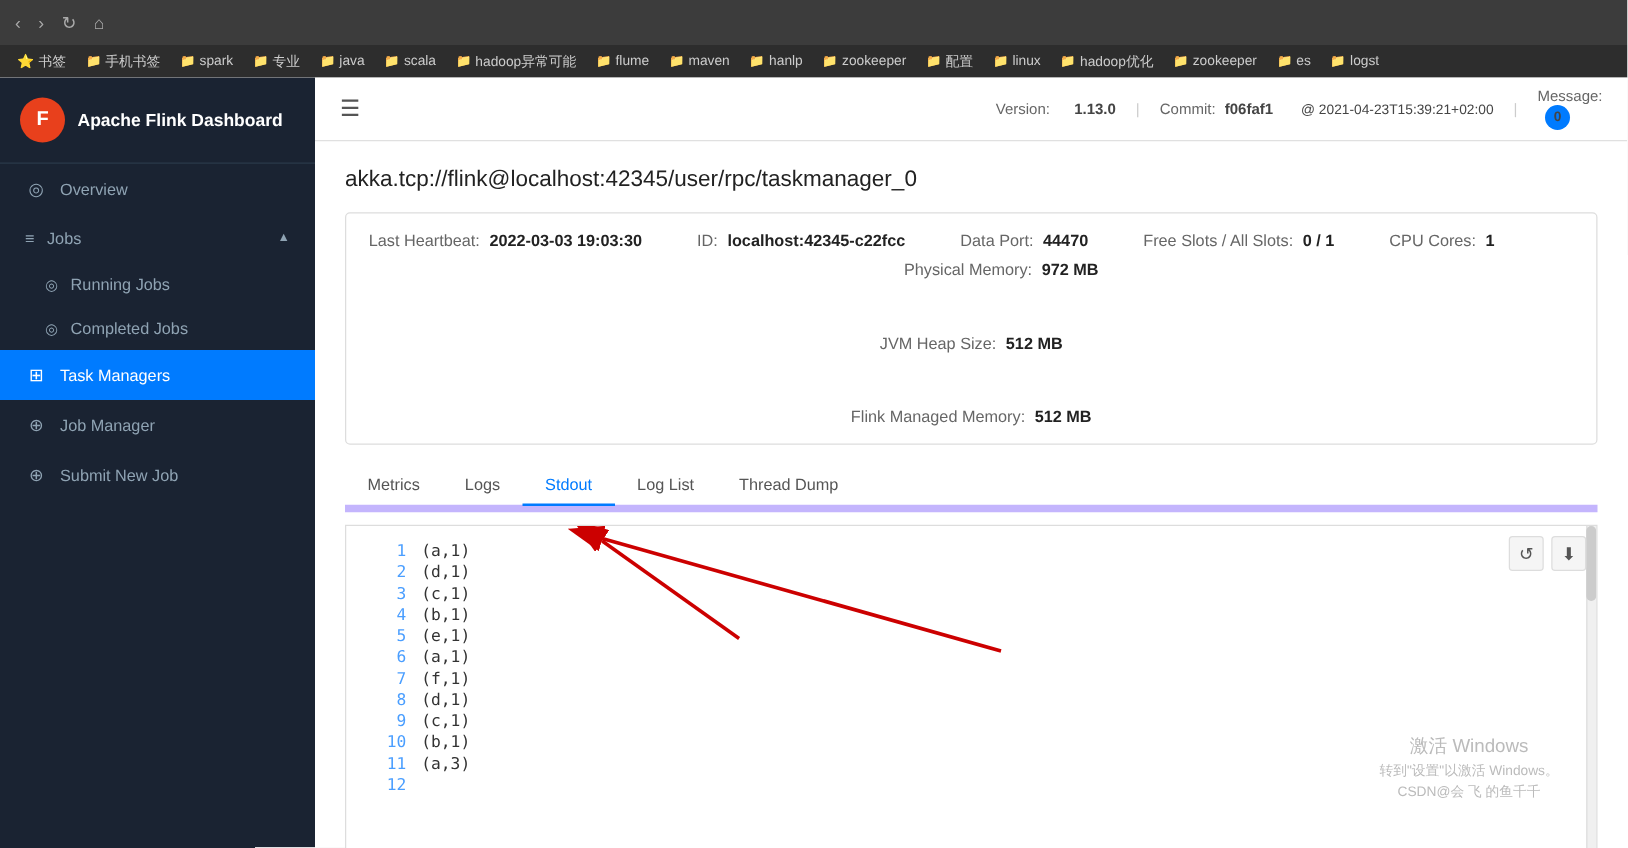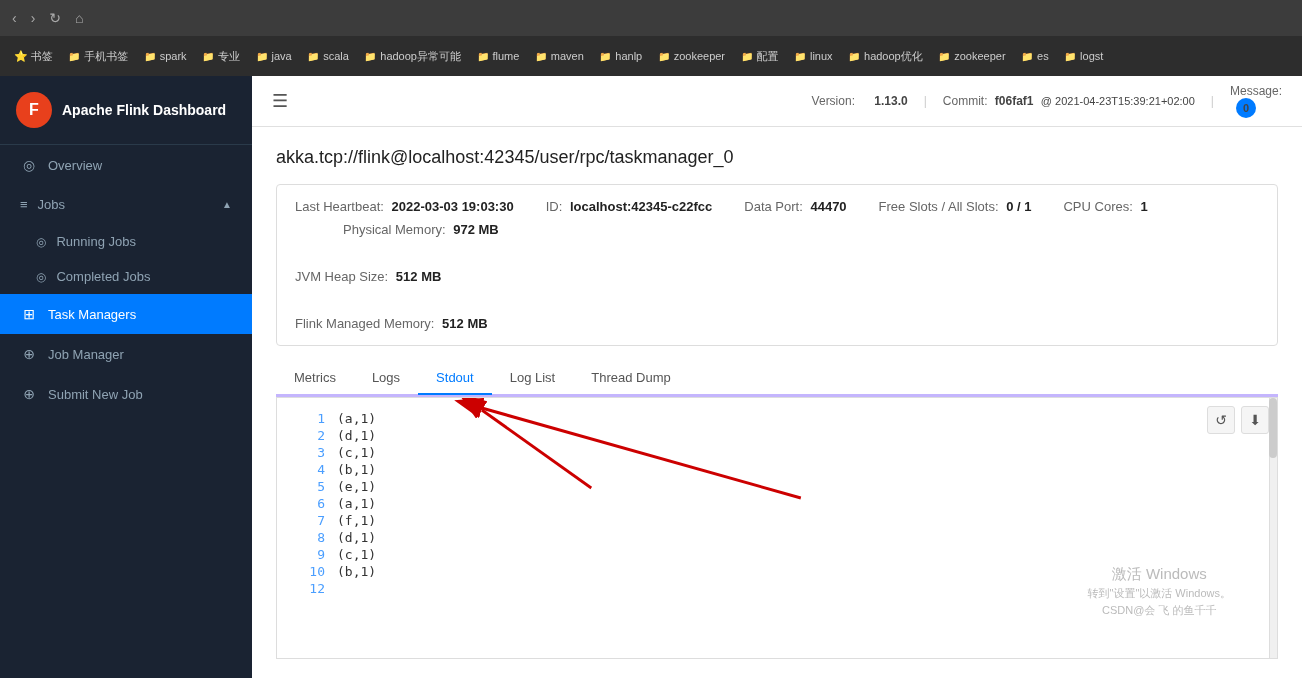--- a/index.html
+++ b/index.html
@@ -29,21 +29,21 @@
       font-size: 12px;
       padding: 3px 12px;
       flex: 1;
       height: 24px;
       line-height: 18px;
     }
 
     
     .bookmarks-bar {
       background: #2d2d2d;
-      height: 40px;
+      height: 26px;
       display: flex;
       align-items: center;
       padding: 0 8px;
       gap: 4px;
       flex-shrink: 0;
       overflow: hidden;
     }
     .bookmark-item {
       color: #ccc;
       font-size: 11px;
@@ -195,35 +195,35 @@
 
     .info-card {
       border: 1px solid #ddd;
       border-radius: 4px;
       padding: 14px 18px;
       margin-bottom: 16px;
       background: #fff;
     }
     .info-row {
       display: flex;
-      align-items: flex-start;
-      gap: 32px;
+      align-items: center;
+      gap: 44px;
       flex-wrap: wrap;
       margin-bottom: 8px;
     }
     .info-row:last-child { margin-bottom: 0; flex-direction: column; }
     .info-item { font-size: 13px; color: #555; }
     .info-item .val { font-weight: 700; color: #222; }
     .info-label { color: #666; }
 
     
     .tabs-bar {
       display: flex;
-      border-bottom: 3px solid #c4b5fd;
-      margin-bottom: 0;
+      border-bottom: 6px solid #c4b5fd;
+      margin-bottom: 10px;
       gap: 0;
     }
     .tab-item {
       padding: 8px 18px;
       font-size: 13px;
       color: #555;
       cursor: pointer;
       border-bottom: 2px solid transparent;
       margin-bottom: -1px;
     }
@@ -300,21 +300,21 @@
       position: absolute;
       top: 0; left: 0; right: 0; bottom: 0;
       pointer-events: none;
       z-index: 20;
     }
 
     
     .watermark {
       position: absolute;
       bottom: 40px;
-      right: 46px;
+      right: 30px;
       text-align: center;
       color: #ccc;
       font-size: 12px;
       pointer-events: none;
     }
     .watermark .main-text {
       font-size: 15px;
       color: #bbb;
       margin-bottom: 2px;
     }
@@ -402,21 +402,21 @@
       <span class="hamburger-icon">☰</span>
       <div class="header-meta">
         <span>
           <span class="label">Version:</span>
           <span class="header-version" style="margin-left:16px;">1.13.0</span>
         </span>
         <span style="color:#ccc;">|</span>
         <span>
           <span class="label">Commit:</span>
           <span class="header-version" style="margin-left:4px;margin-top:44px;">f06faf1</span>
-          <span class="header-commit" style="margin-left:4px;text-align:center;">@ 2021-04-23T15:39:21+02:00</span>
+          <span class="header-commit" style="margin-left:19px;text-align:center;">@ 2021-04-23T15:39:21+02:00</span>
         </span>
         <span style="color:#ccc;">|</span>
         <span>
           <span class="label">Message:</span>
           <span class="header-message-badge" style="margin-left:6px;">0</span>
         </span>
       </div>
     </div>
 
     <div class="page-content">
@@ -515,20 +515,24 @@
           </div>
           <div class="log-line">
             <span class="line-num">9</span>
             <span class="line-content">(c,1)</span>
           </div>
           <div class="log-line">
             <span class="line-num">10</span>
             <span class="line-content">(b,1)</span>
           </div>
           <div class="log-line">
+            <span class="line-num">11</span>
+            <span class="line-content">(a,3)</span>
+          </div>
+          <div class="log-line">
             <span class="line-num">12</span>
             <span class="line-content"></span>
           </div>
         </div>
 
         <svg class="arrow-overlay" viewBox="0 0 1050 330" preserveAspectRatio="none" style="position:absolute;top:0;left:0;width:100%;height:330px;pointer-events:none;z-index:30;">
 
           <defs>
             <marker id="arrowhead" markerWidth="10" markerHeight="7" refX="0" refY="3.5" orient="auto">
               <polygon points="0 0, 10 3.5, 0 7" fill="#cc0000"></polygon>

